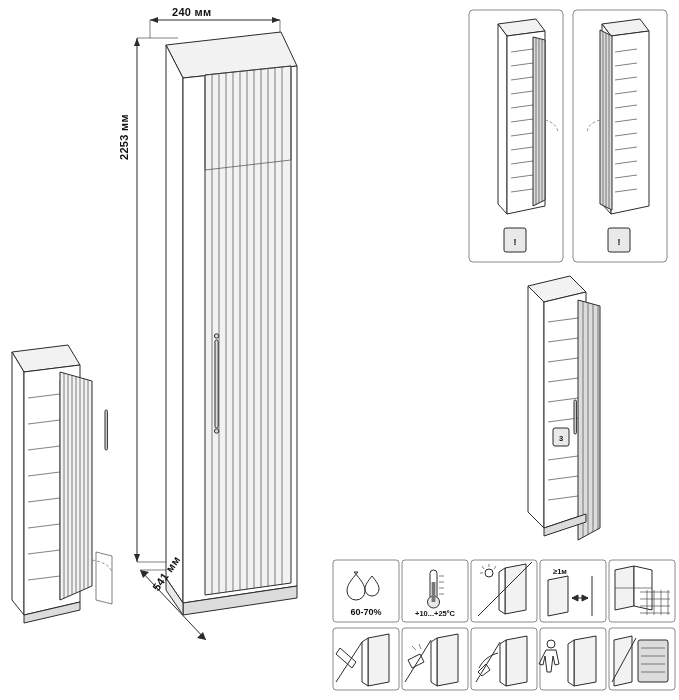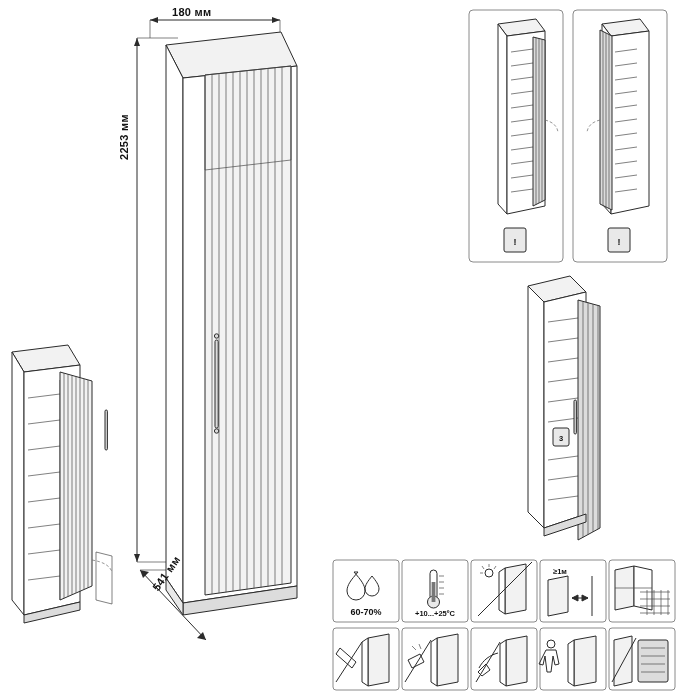--- a/index.html
+++ b/index.html
@@ -366,17 +366,17 @@
       <line x1="641" y1="648" x2="665" y2="648"></line>
       <line x1="641" y1="656" x2="665" y2="656"></line>
       <line x1="641" y1="664" x2="665" y2="664"></line>
       <line x1="641" y1="672" x2="665" y2="672"></line>
     </g>
     <line class="ln" x1="612" y1="682" x2="636" y2="638"></line>
   </g>
 
 </svg>
 
-<div class="dimlabel" id="dim-width">180 мм</div>
+<div class="dimlabel" id="dim-width">240 мм</div>
 <div class="dimlabel" id="dim-height">2253 мм</div>
 <div class="dimlabel" id="dim-depth">541 мм</div>
 
 </div>
 
 </body></html>

